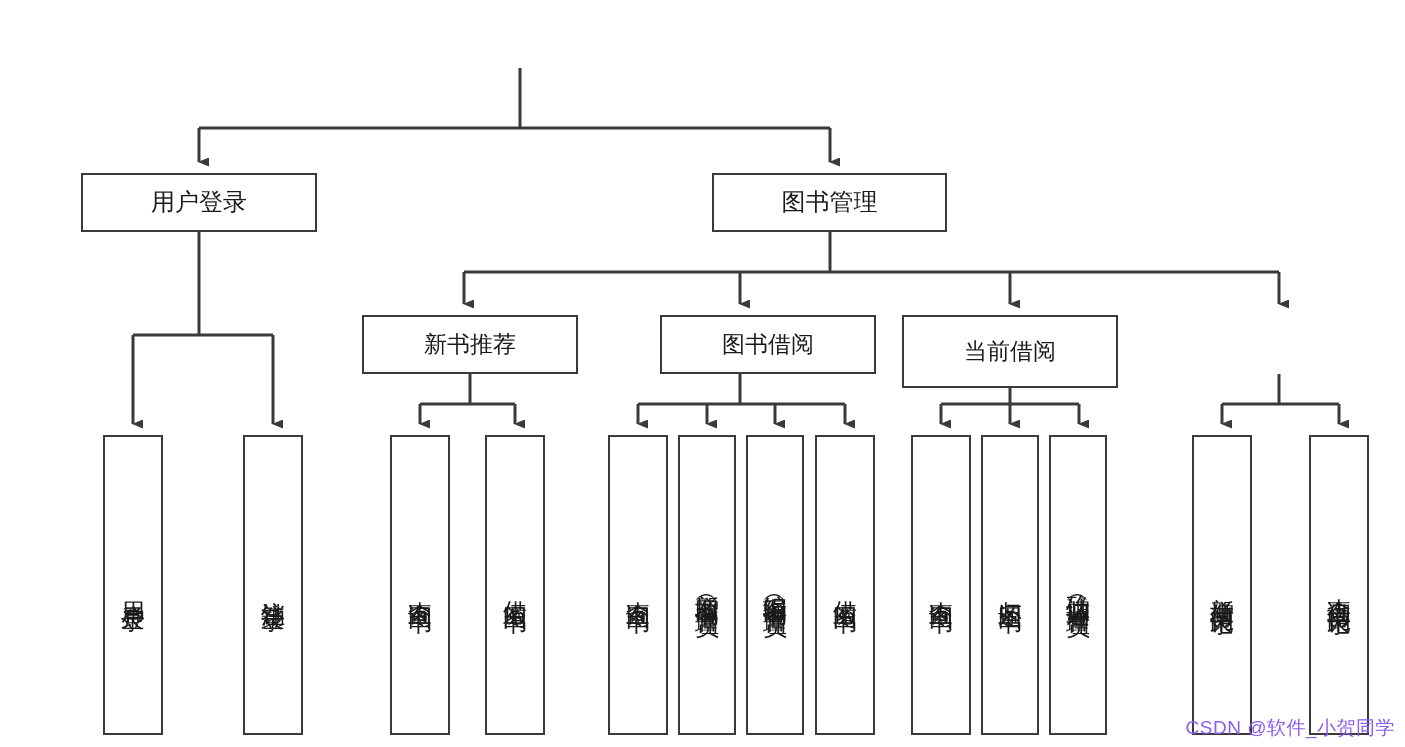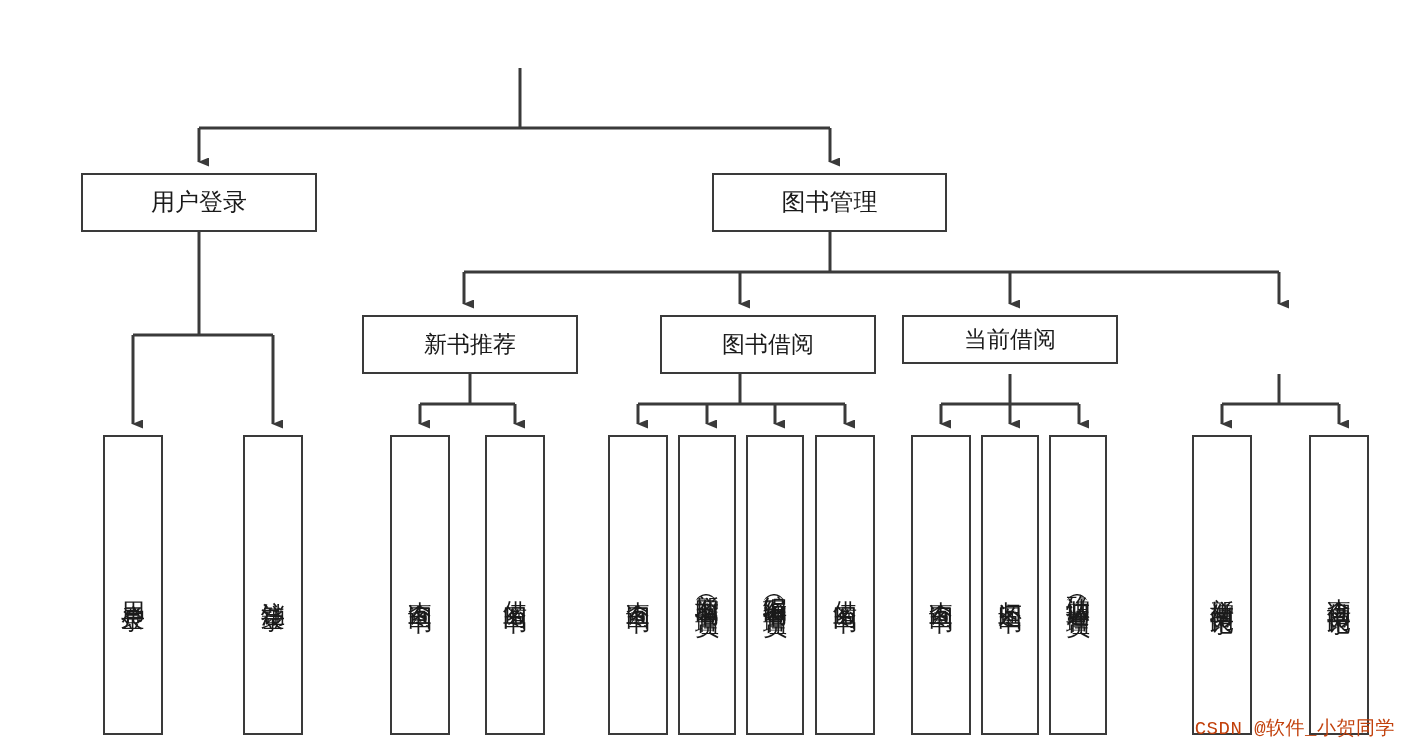--- a/index.html
+++ b/index.html
@@ -59,25 +59,24 @@
     font-size: 24px;
     letter-spacing: 3px;
     line-height: 1;
     white-space: nowrap;
   }
   .watermark {
     position: absolute;
     right: 10px;
     bottom: 6px;
     font-size: 19px;
-    color: #c2410c;
+    color: #8b5cf6;
     letter-spacing: 0.5px;
     z-index: 9;
     white-space: nowrap;
-    font-family: Liberation Mono, monospace;
   }
 </style>
 </head>
 <body>
 
 <div id="diagram-root">
 
   <svg id="edges-svg" viewBox="0 0 1405 747" xmlns="http://www.w3.org/2000/svg">
     <defs>
       <marker id="arrowhead" markerWidth="10" markerHeight="11" refX="4.5" refY="10" orient="auto" markerUnits="userSpaceOnUse">
@@ -142,21 +141,21 @@
   </div>
 
   <div class="node level-3" style="left:362px; top:315px; width:216px; height:59px;font-family:Liberation Serif, serif;">
     <span class="node-label">新书推荐</span>
   </div>
 
   <div class="node level-3" style="left:632px; top:315px; width:216px; height:59px;margin-left:28px;">
     <span class="node-label">图书借阅</span>
   </div>
 
-  <div class="node level-3" style="left:902px; top:315px; width:216px; height:49px;">
+  <div class="node level-3" style="left:902px; top:315px; width:216px; height:73px;">
     <span class="node-label">当前借阅</span>
   </div>
 
 
   <div class="node leaf" style="left:103px; top:435px; width:60px; height:300px;">
     <span class="node-label">用户登录</span>
   </div>
   <div class="node leaf" style="left:243px; top:435px; width:60px; height:300px;">
     <span class="node-label">注销登录</span>
   </div>

